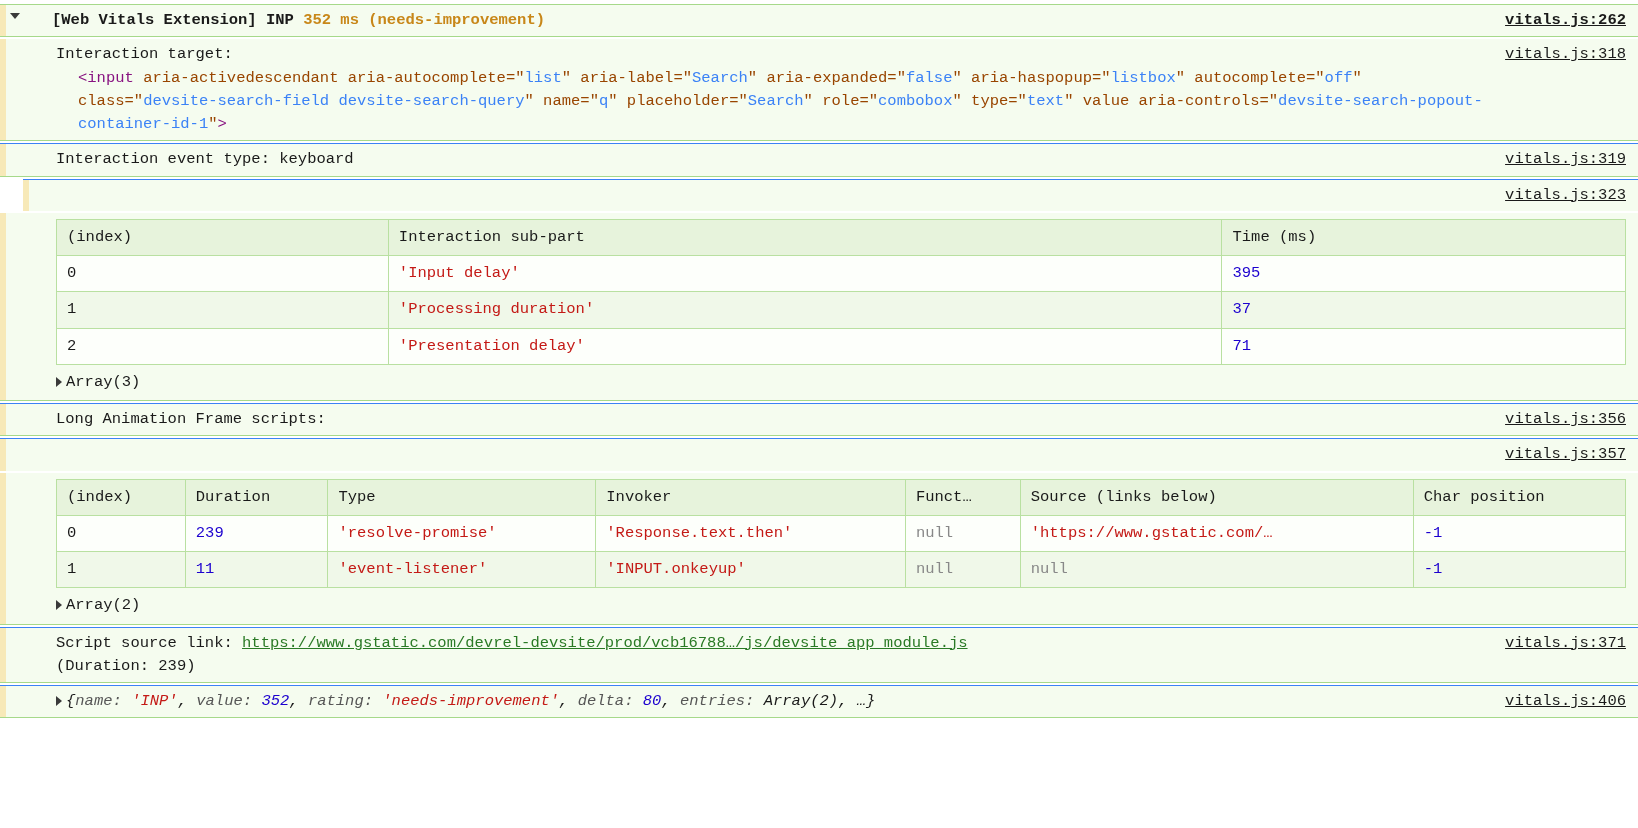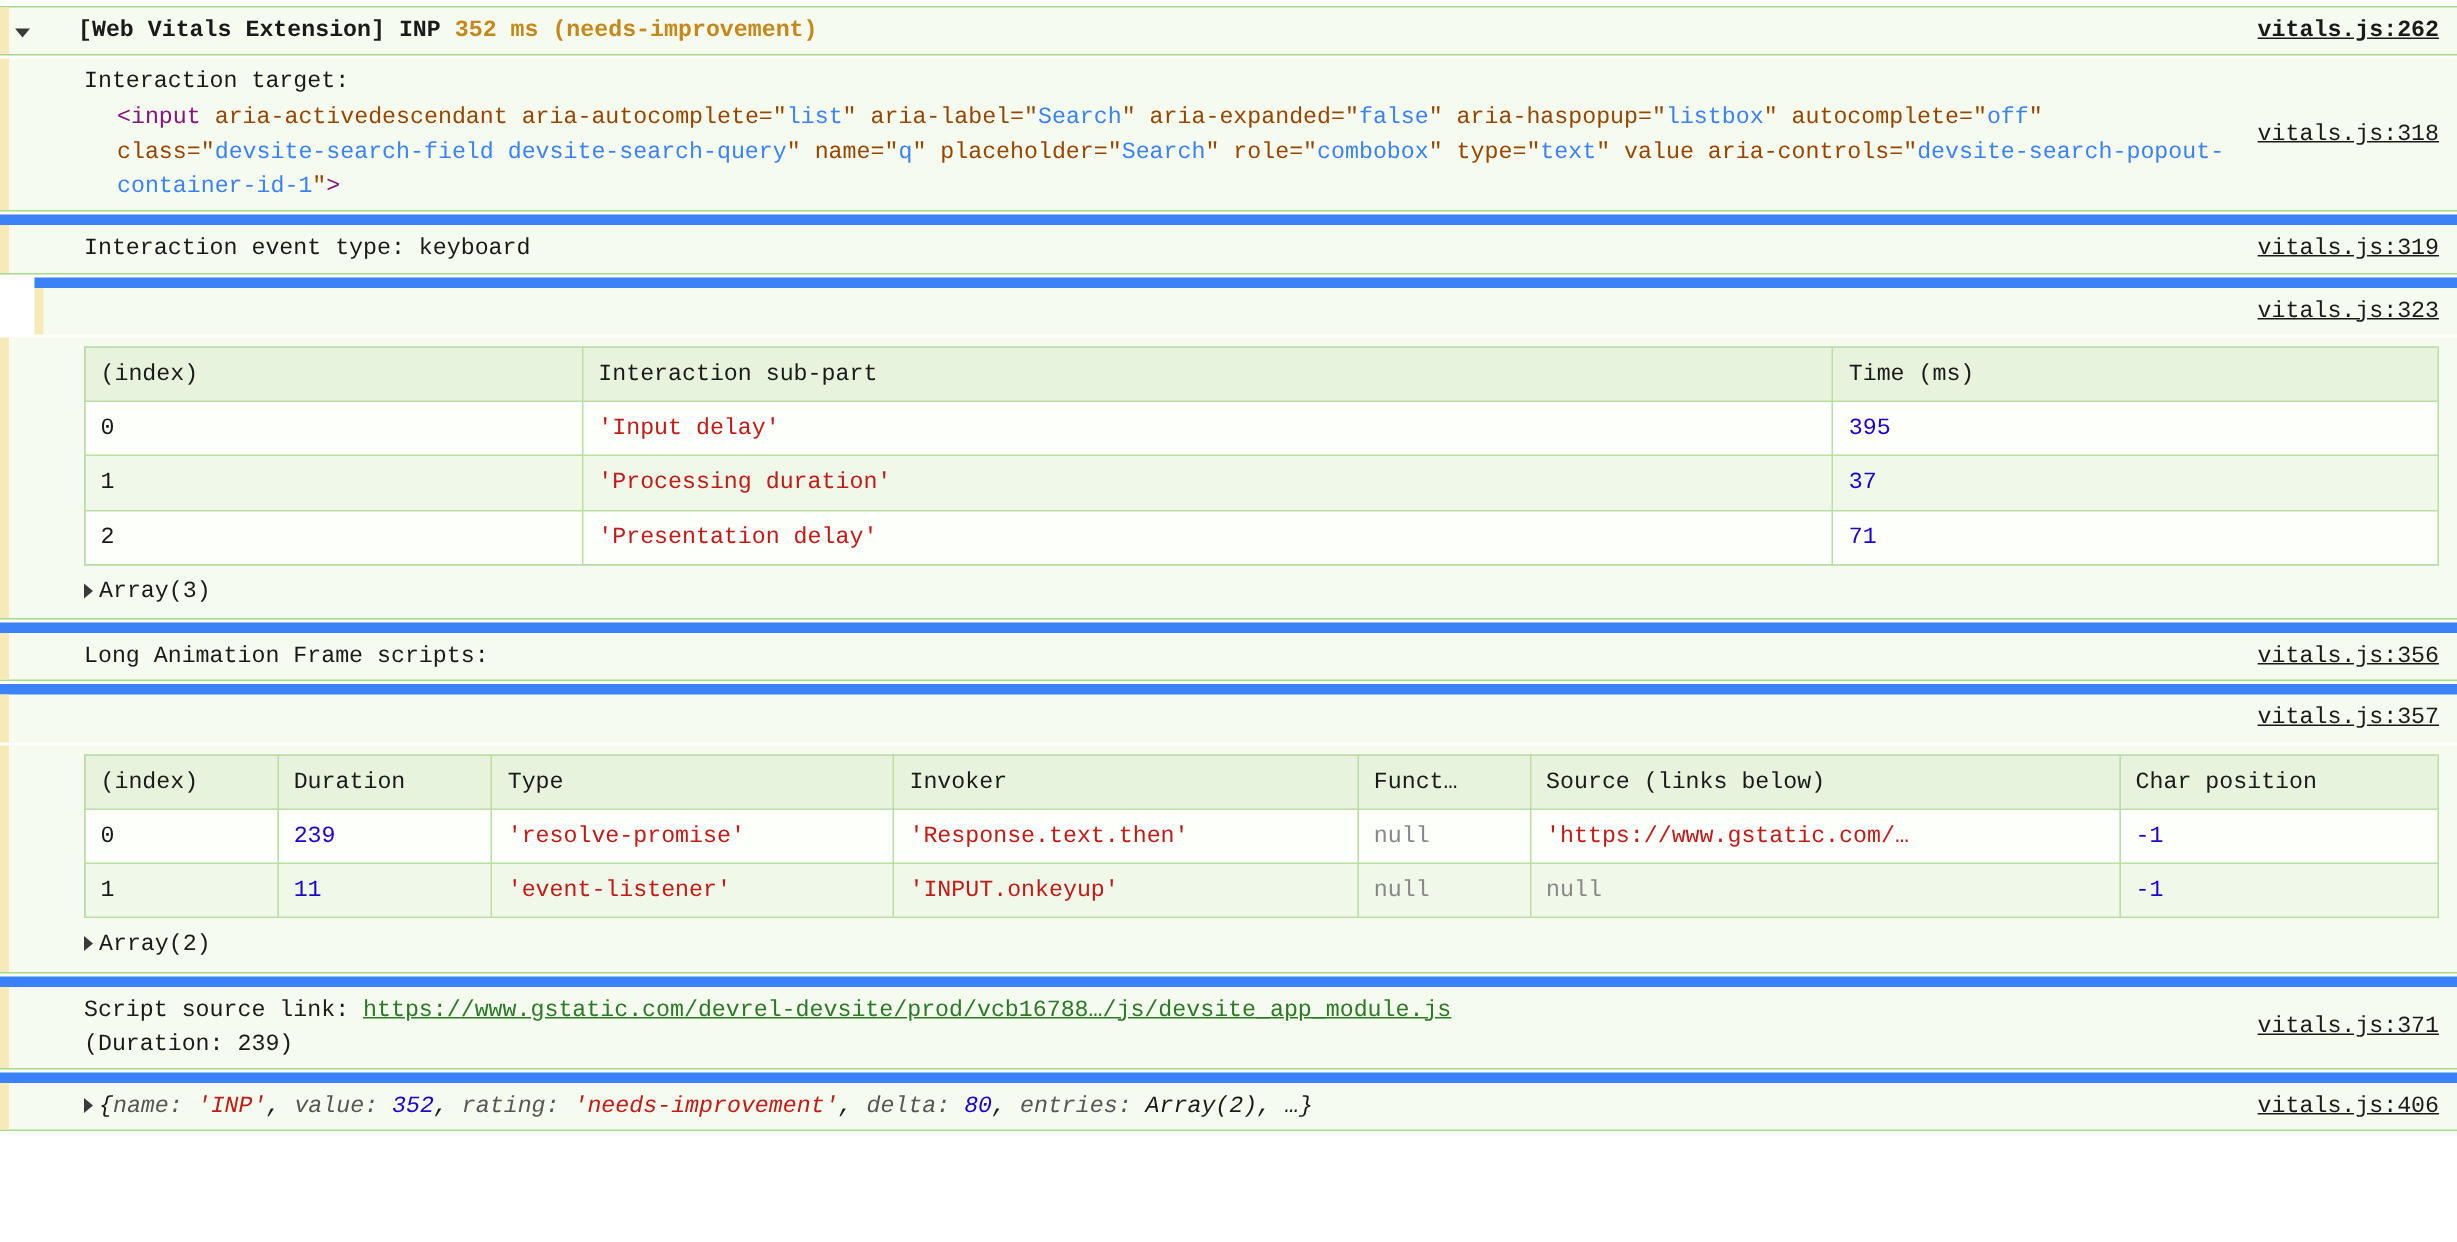--- a/index.html
+++ b/index.html
@@ -15,21 +15,21 @@
 
   .log-group {
     background: #f5fcef;
     border-top: 1px solid #a6d98a;
     border-bottom: 1px solid #a6d98a;
     margin-bottom: 2px;
   }
 
   .log-row {
     display: flex;
-    align-items: center;
+    align-items: flex-start;
     padding: 4px 12px 4px 6px;
     border-left: 6px solid #f7e9b8;
     position: relative;
   }
   .log-row .gutter {
     width: 40px;
     flex: 0 0 40px;
     display: flex;
     justify-content: flex-start;
     padding-top: 2px;
@@ -42,21 +42,21 @@
   }
   .log-row .source-link {
     flex: 0 0 auto;
     margin-left: 16px;
     text-decoration: underline;
     color: #1a1a1a;
     white-space: nowrap;
   }
 
   .nested .log-row { padding-left: 50px; border-left: 6px solid #f7e9b8; }
-  .nested { border-top: 7px solid #3b82f6; }
+  .nested { border-top: 1px solid #3b82f6; }
   .nested:first-child { border-top: none; }
 
   .disclosure {
     display: inline-block;
     width: 0; height: 0;
     border-left: 6px solid #3a3a3a;
     border-top: 5px solid transparent;
     border-bottom: 5px solid transparent;
     transform: rotate(90deg);
     margin-right: 4px;

